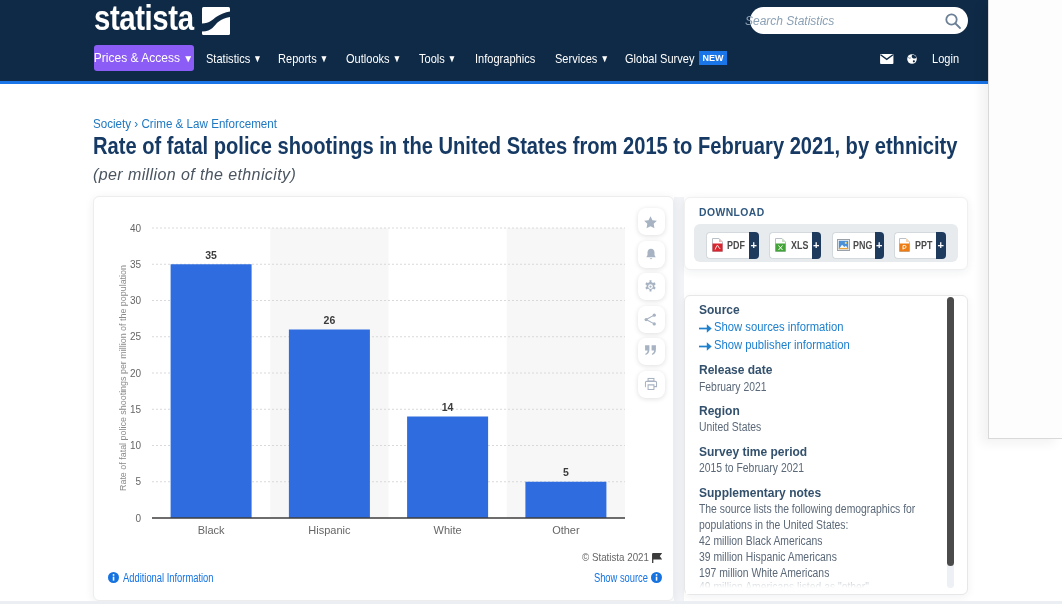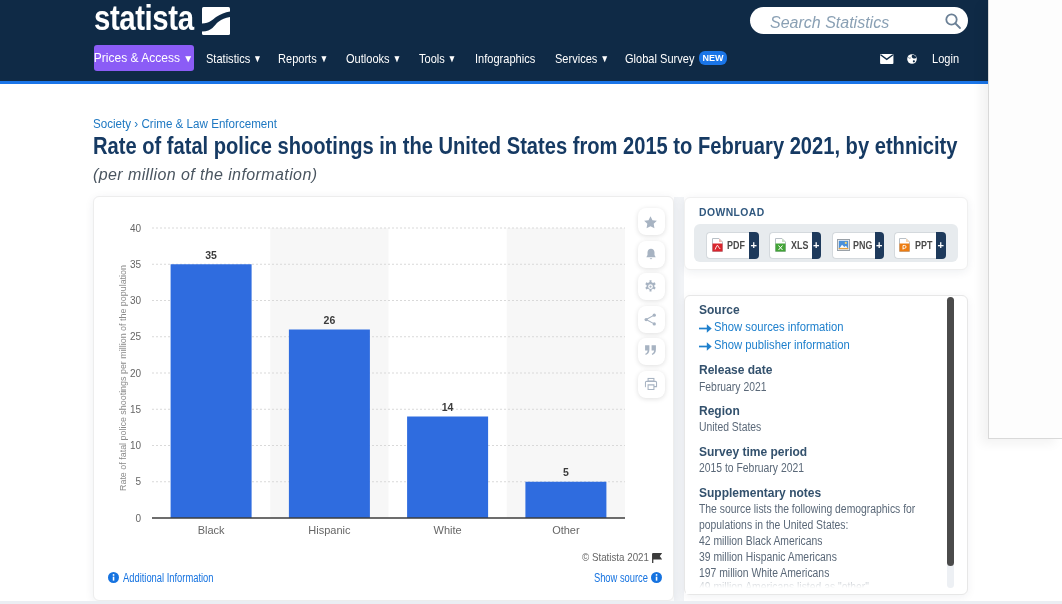--- a/index.html
+++ b/index.html
@@ -31,44 +31,44 @@
 
   <div class="abs" style="left:93.5px;top:45px;width:100px;height:26px;background:#8b5cf6;border-radius:3px;color:#fff;font-size:12px;line-height:26px;text-align:center;white-space:nowrap;">Prices &amp; Access <span style="font-size:10px;vertical-align:0px;">▼</span></div>
 
   <div class="abs nv" style="left:206px;">Statistics <span class="crt">▼</span></div>
   <div class="abs nv" style="left:278px;">Reports <span class="crt">▼</span></div>
   <div class="abs nv" style="left:346px;">Outlooks <span class="crt">▼</span></div>
   <div class="abs nv" style="left:419px;">Tools <span class="crt">▼</span></div>
   <div class="abs nv" style="left:475px;">Infographics</div>
   <div class="abs nv" style="left:555px;">Services <span class="crt">▼</span></div>
   <div class="abs nv" style="left:625px;">Global Survey</div>
-  <div class="abs" style="left:699px;top:51px;width:28px;height:14px;background:#1a75e8;border-radius:6px;color:#fff;font-size:9px;font-weight:bold;line-height:14px;text-align:center;">NEW</div>
+  <div class="abs" style="left:699px;top:51px;width:28px;height:14px;background:#1a75e8;border-radius:0;color:#fff;font-size:9px;font-weight:bold;line-height:14px;text-align:center;">NEW</div>
 
   <div class="abs" style="left:750px;top:7px;width:218px;height:27px;background:#fff;border-radius:14px;"></div>
-  <div class="abs" style="left:770px;top:14px;color:#8aa0b4;font-size:16px;font-style:italic;">Search Statistics</div>
+  <div class="abs" style="left:745px;top:14px;color:#8aa0b4;font-size:12px;font-style:italic;">Search Statistics</div>
   <svg class="abs" style="left:944px;top:12px;" width="18" height="18" viewBox="0 0 18 18">
     <circle cx="7.5" cy="7.5" r="5.2" fill="none" stroke="#6b8096" stroke-width="1.8"></circle>
     <line x1="11.5" y1="11.5" x2="16" y2="16" stroke="#6b8096" stroke-width="1.8" stroke-linecap="round"></line>
   </svg>
 
   <svg class="abs" style="left:880px;top:54px;" width="13.5" height="10" viewBox="0 0 14 10.5">
     <rect x="0" y="0" width="14" height="10.5" rx="1" fill="#fff"></rect>
     <path d="M0.5 0.8 L7 5.6 L13.5 0.8" fill="none" stroke="#0f2a46" stroke-width="1.5"></path>
   </svg>
   <svg class="abs" style="left:907px;top:53.5px;" width="10" height="10" viewBox="0 0 24 24">
     <circle cx="12" cy="12" r="11.5" fill="#fff"></circle>
     <path d="M13 1.5 C10 5 11 9 15 10.5 C19 12 21.5 10 22.5 8.5 C21 4 17 1.5 13 1.5 Z" fill="#0f2a46"></path>
     <circle cx="16.5" cy="17.5" r="2.6" fill="#0f2a46"></circle>
     <path d="M3 8.5 q3 2.5 6 1" fill="none" stroke="#0f2a46" stroke-width="1.4"></path>
   </svg>
   <div class="abs" style="left:932px;top:51px;color:#fff;font-size:13px;transform:scaleX(.85);transform-origin:left;">Login</div>
 
   <div class="abs" style="left:93px;top:117px;font-size:12px;color:#1e78c2;white-space:nowrap;transform:scaleX(.968);transform-origin:left;">Society › Crime &amp; Law Enforcement</div>
   <div class="abs" style="left:93px;top:133px;font-size:23px;font-weight:bold;color:#163a63;white-space:nowrap;transform:scaleX(.875);transform-origin:left;">Rate of fatal police shootings in the United States from 2015 to February 2021, by ethnicity</div>
-  <div class="abs" style="left:93px;top:166px;font-size:16px;font-style:italic;color:#4a5560;white-space:nowrap;letter-spacing:0.4px;">(per million of the information)</div>
+  <div class="abs" style="left:93px;top:166px;font-size:16px;font-style:italic;color:#4a5560;white-space:nowrap;letter-spacing:0.4px;">(per million of the ethnicity)</div>
 
   <div class="abs" style="left:674px;top:197px;width:10px;height:404px;background:#f1f3f6;"></div>
 
   <div class="abs" style="left:93px;top:196px;width:581px;height:405px;background:#fff;border:1px solid #ededed;border-radius:6px;box-shadow:0 2px 10px rgba(13,40,70,0.07);"></div>
 
   <svg class="abs" style="left:93px;top:196px;" width="581" height="405" viewBox="0 0 581 405">
 
     <rect x="177.25" y="32" width="118.25" height="290" fill="#f7f7f7"></rect>
     <rect x="413.75" y="32" width="118.25" height="290" fill="#f7f7f7"></rect>
 

